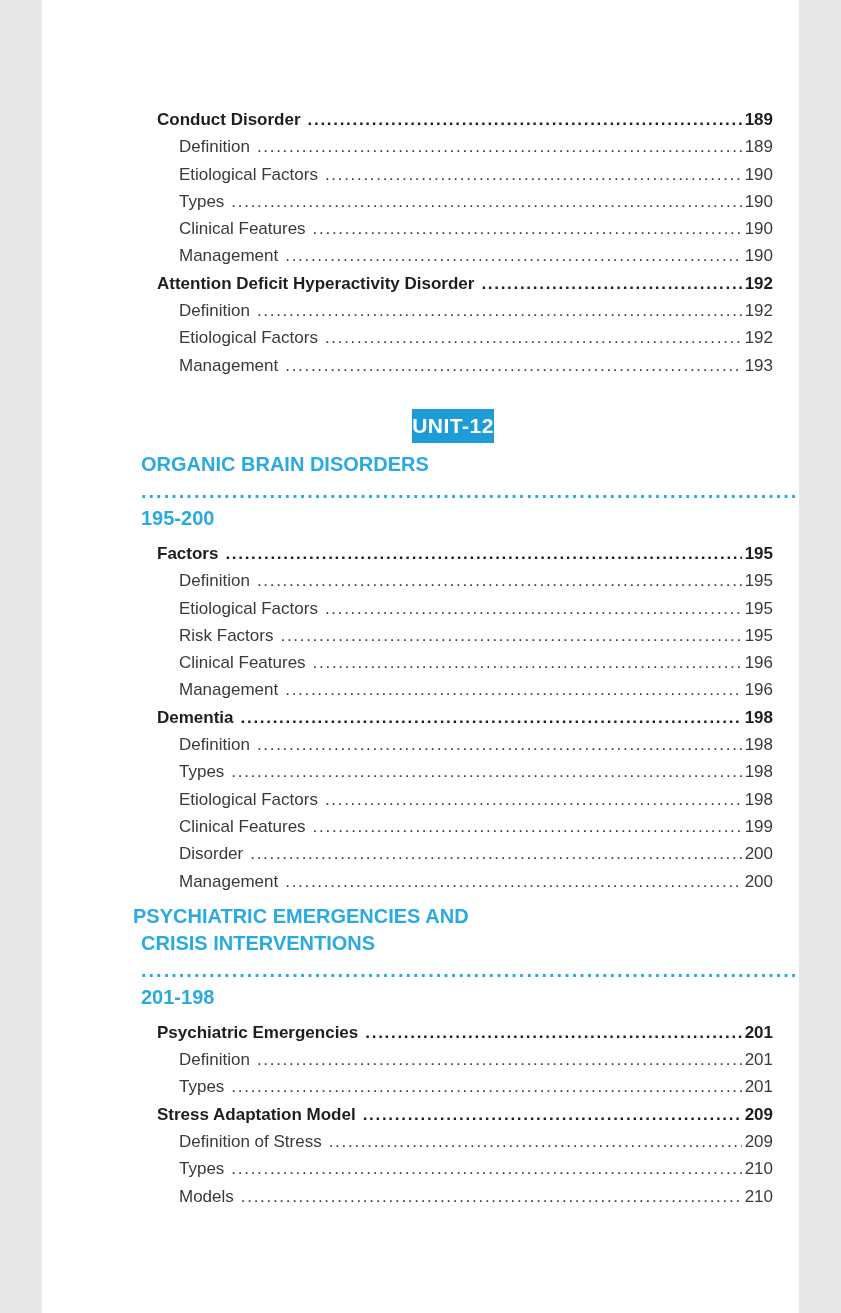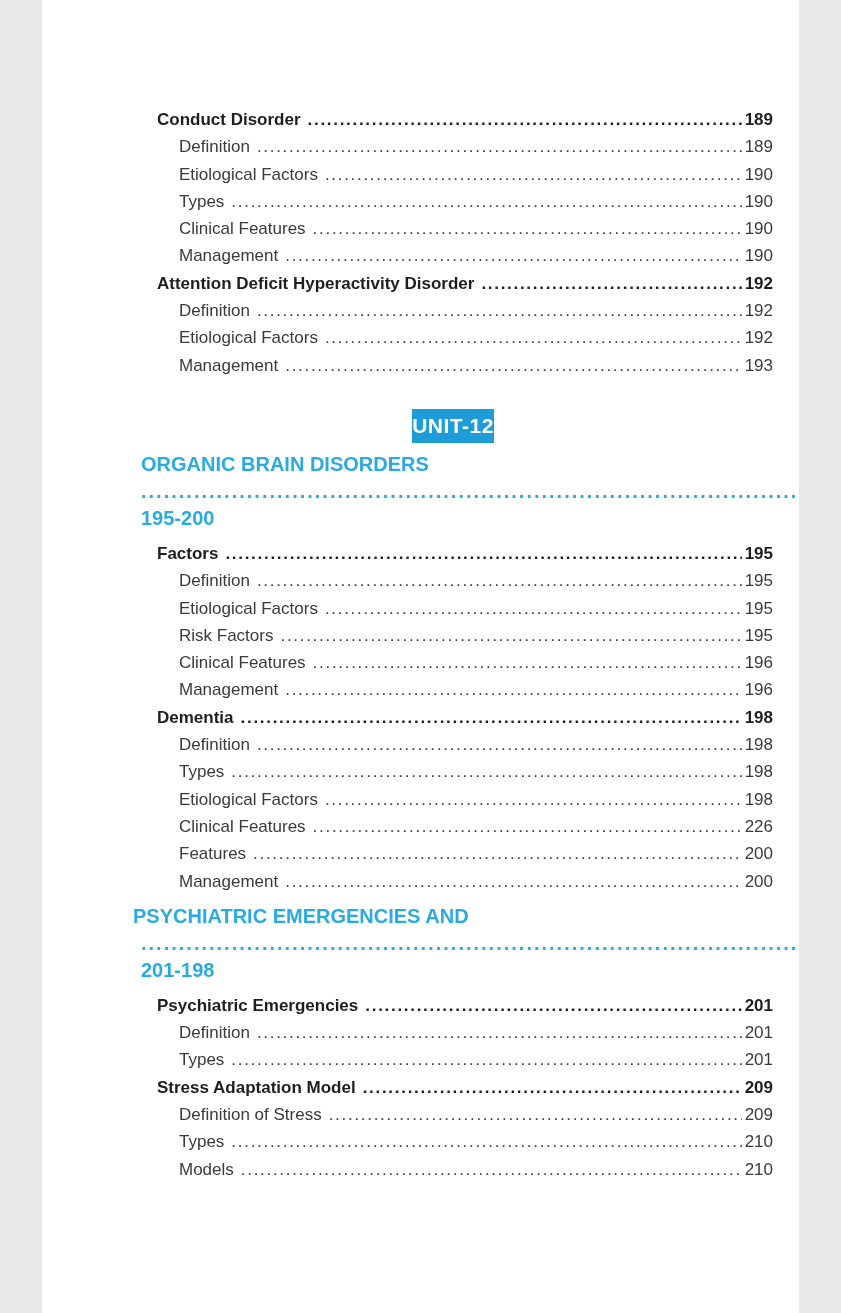--- a/index.html
+++ b/index.html
@@ -155,38 +155,39 @@
           <span class="pagenum">198</span>
         </div>
         <div class="row lvl2">
           <span class="label">Etiological Factors</span>
           <span class="leader">............................................................................................................................................................................................................................</span>
           <span class="pagenum">198</span>
         </div>
         <div class="row lvl2">
           <span class="label">Clinical Features</span>
           <span class="leader">............................................................................................................................................................................................................................</span>
-          <span class="pagenum">226</span>
-        </div>
-        <div class="row lvl2">
-          <span class="label">Features</span>
+          <span class="pagenum">199</span>
+        </div>
+        <div class="row lvl2">
+          <span class="label">Disorder</span>
           <span class="leader">............................................................................................................................................................................................................................</span>
           <span class="pagenum">200</span>
         </div>
         <div class="row lvl2">
           <span class="label">Management</span>
           <span class="leader">............................................................................................................................................................................................................................</span>
           <span class="pagenum">200</span>
         </div>
       </div>
       <div class="unit-heading">
         <div class="row">
           <span class="label">PSYCHIATRIC EMERGENCIES AND</span>
         </div>
         <div class="row">
+          <span class="label">CRISIS INTERVENTIONS</span>
           <span class="leader">............................................................................................................................................................................................................................</span>
           <span class="pagenum">201-198</span>
         </div>
       </div>
       <div class="entries-group">
         <div class="row lvl1">
           <span class="label">Psychiatric Emergencies</span>
           <span class="leader">............................................................................................................................................................................................................................</span>
           <span class="pagenum">201</span>
         </div>

